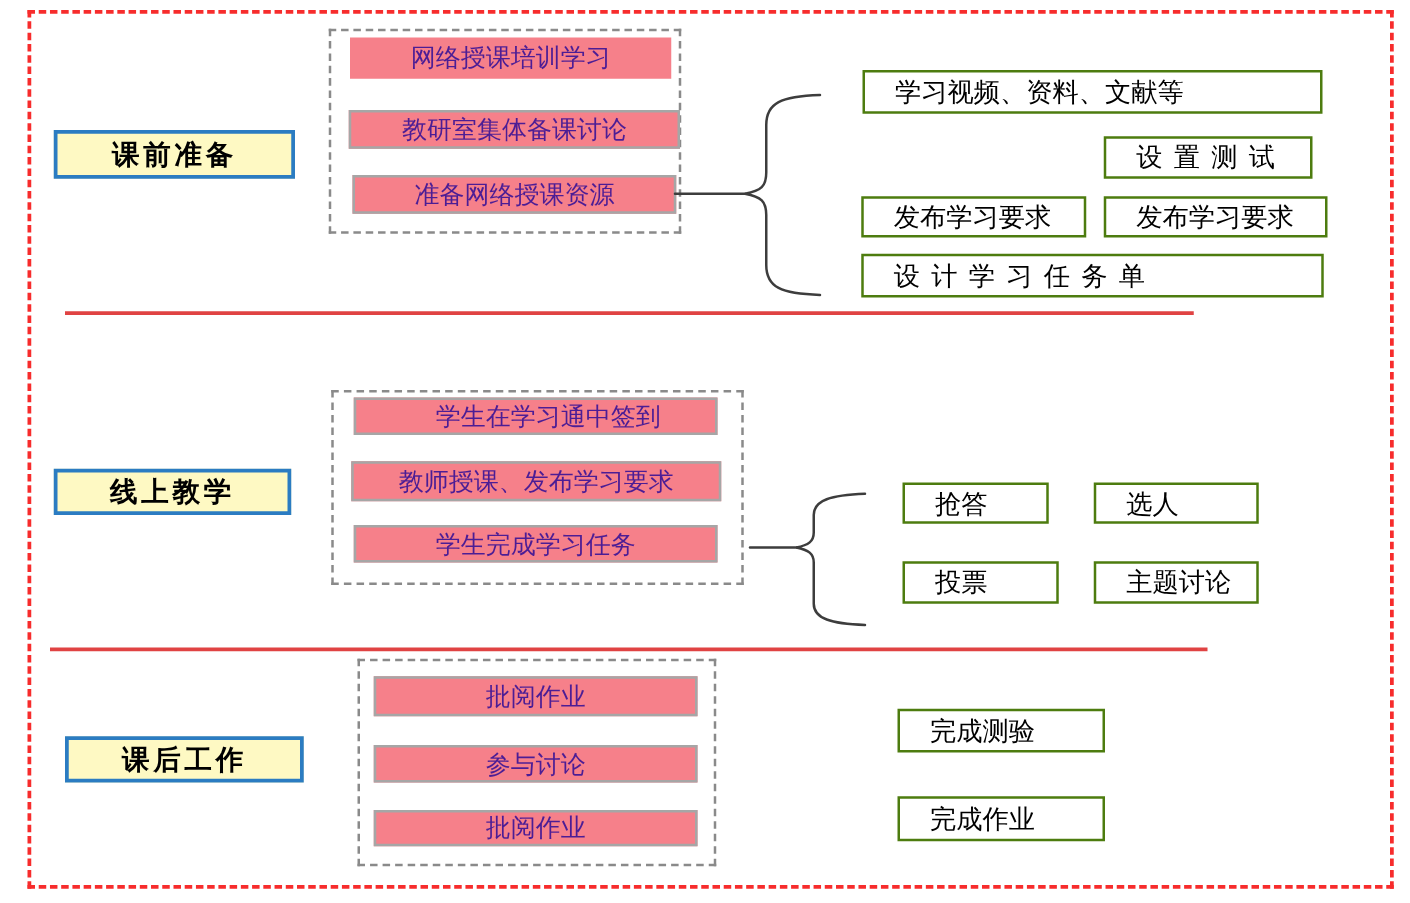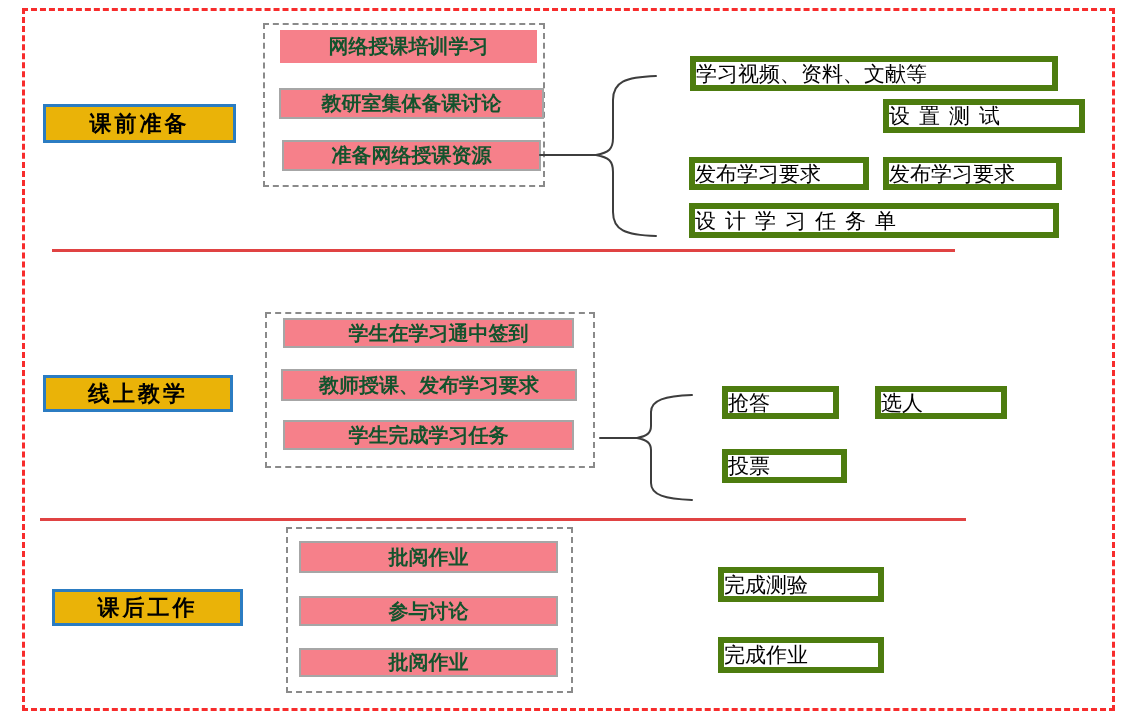--- a/index.html
+++ b/index.html
@@ -2,28 +2,28 @@
 <html><head>
 <meta charset="utf-8">
 <style>
   html,body{margin:0;padding:0;background:#ffffff;}
   body{width:1128px;height:722px;position:relative;overflow:hidden;
        font-family:"Liberation Sans", sans-serif;color:#111;}
   .stage{position:absolute;left:0;top:0;width:1128px;height:722px;}
   .abs{position:absolute;box-sizing:border-box;}
   .frame{border:3px dashed #f72c2c;}
   .divider{background:#e04343;height:3px;}
-  .label-box{border:3px solid #2b7cc2;background:#eab308;display:flex;align-items:center;justify-content:center;
+  .label-box{border:3px solid #2b7cc2;background:#fef9c3;display:flex;align-items:center;justify-content:center;
              font-weight:bold;font-size:22px;letter-spacing:3px;color:#000;}
   .group{border:2px dashed #8a8a8a;background:transparent;}
-  .pink{background:#f6808a;border:2px solid #a6a6a6;color:#14532d;font-weight:bold;font-size:20px;
+  .pink{background:#f6808a;border:2px solid #a6a6a6;color:#4c1d95;font-weight:normal;font-size:20px;
         display:flex;align-items:center;justify-content:center;white-space:nowrap;}
   .pink.no-border{border:none;}
-  .blue-box{border:6px solid #4d7c0f;background:#fff;display:flex;align-items:center;
-            padding-left:0;font-size:21px;color:#000;white-space:nowrap;}
+  .blue-box{border:2px solid #4d7c0f;background:#fff;display:flex;align-items:center;
+            padding-left:24px;font-size:21px;color:#000;white-space:nowrap;}
   .spaced{letter-spacing:9px;}
   svg{position:absolute;left:0;top:0;pointer-events:none;}
   .stroke{fill:none;stroke:#3d3d3d;stroke-width:2;stroke-linecap:round;}
 </style>
 </head>
 <body>
 
 <div class="stage">
 
   <div class="abs frame" style="left:22px;top:8px;width:1093px;height:703px;"></div>
@@ -32,35 +32,36 @@
   <div class="abs divider" style="left:40px;top:518px;width:926px;"></div>
 
   <div class="abs label-box" style="left:43px;top:104px;width:193px;height:39px;">课前准备</div>
 
   <div class="abs group" style="left:263px;top:23px;width:282px;height:164px;"></div>
   <div class="abs pink no-border" style="left:280px;top:30px;width:257px;height:33px;">网络授课培训学习</div>
   <div class="abs pink" style="left:279px;top:88px;width:265px;height:31px;">教研室集体备课讨论</div>
   <div class="abs pink" style="left:282px;top:140px;width:259px;height:31px;">准备网络授课资源</div>
 
   <div class="abs blue-box" style="left:690px;top:56px;width:368px;height:35px;">学习视频、资料、文献等</div>
-  <div class="abs blue-box spaced" style="left:883px;top:99px;width:202px;height:34px;">设置测试</div>
+  <div class="abs blue-box spaced" style="left:883px;top:109px;width:167px;height:34px;">设置测试</div>
   <div class="abs blue-box" style="left:689px;top:157px;width:180px;height:33px;">发布学习要求</div>
   <div class="abs blue-box" style="left:883px;top:157px;width:179px;height:33px;">发布学习要求</div>
   <div class="abs blue-box spaced" style="left:689px;top:203px;width:370px;height:35px;">设计学习任务单</div>
 
   <div class="abs label-box" style="left:43px;top:375px;width:190px;height:37px;">线上教学</div>
 
   <div class="abs group" style="left:265px;top:312px;width:330px;height:156px;"></div>
   <div class="abs pink" style="left:283px;top:318px;width:291px;height:30px;padding-left:20px;">学生在学习通中签到</div>
   <div class="abs pink" style="left:281px;top:369px;width:296px;height:32px;">教师授课、发布学习要求</div>
   <div class="abs pink" style="left:283px;top:420px;width:291px;height:30px;">学生完成学习任务</div>
 
   <div class="abs blue-box" style="left:722px;top:386px;width:117px;height:33px;">抢答</div>
   <div class="abs blue-box" style="left:875px;top:386px;width:132px;height:33px;">选人</div>
   <div class="abs blue-box" style="left:722px;top:449px;width:125px;height:34px;">投票</div>
+  <div class="abs blue-box" style="left:875px;top:449px;width:132px;height:34px;">主题讨论</div>
 
   <div class="abs label-box" style="left:52px;top:589px;width:191px;height:37px;">课后工作</div>
 
   <div class="abs group" style="left:286px;top:527px;width:287px;height:166px;"></div>
   <div class="abs pink" style="left:299px;top:541px;width:259px;height:32px;">批阅作业</div>
   <div class="abs pink" style="left:299px;top:596px;width:259px;height:30px;">参与讨论</div>
   <div class="abs pink" style="left:299px;top:648px;width:259px;height:29px;">批阅作业</div>
 
   <div class="abs blue-box" style="left:718px;top:567px;width:166px;height:35px;">完成测验</div>
   <div class="abs blue-box" style="left:718px;top:637px;width:166px;height:36px;">完成作业</div>

